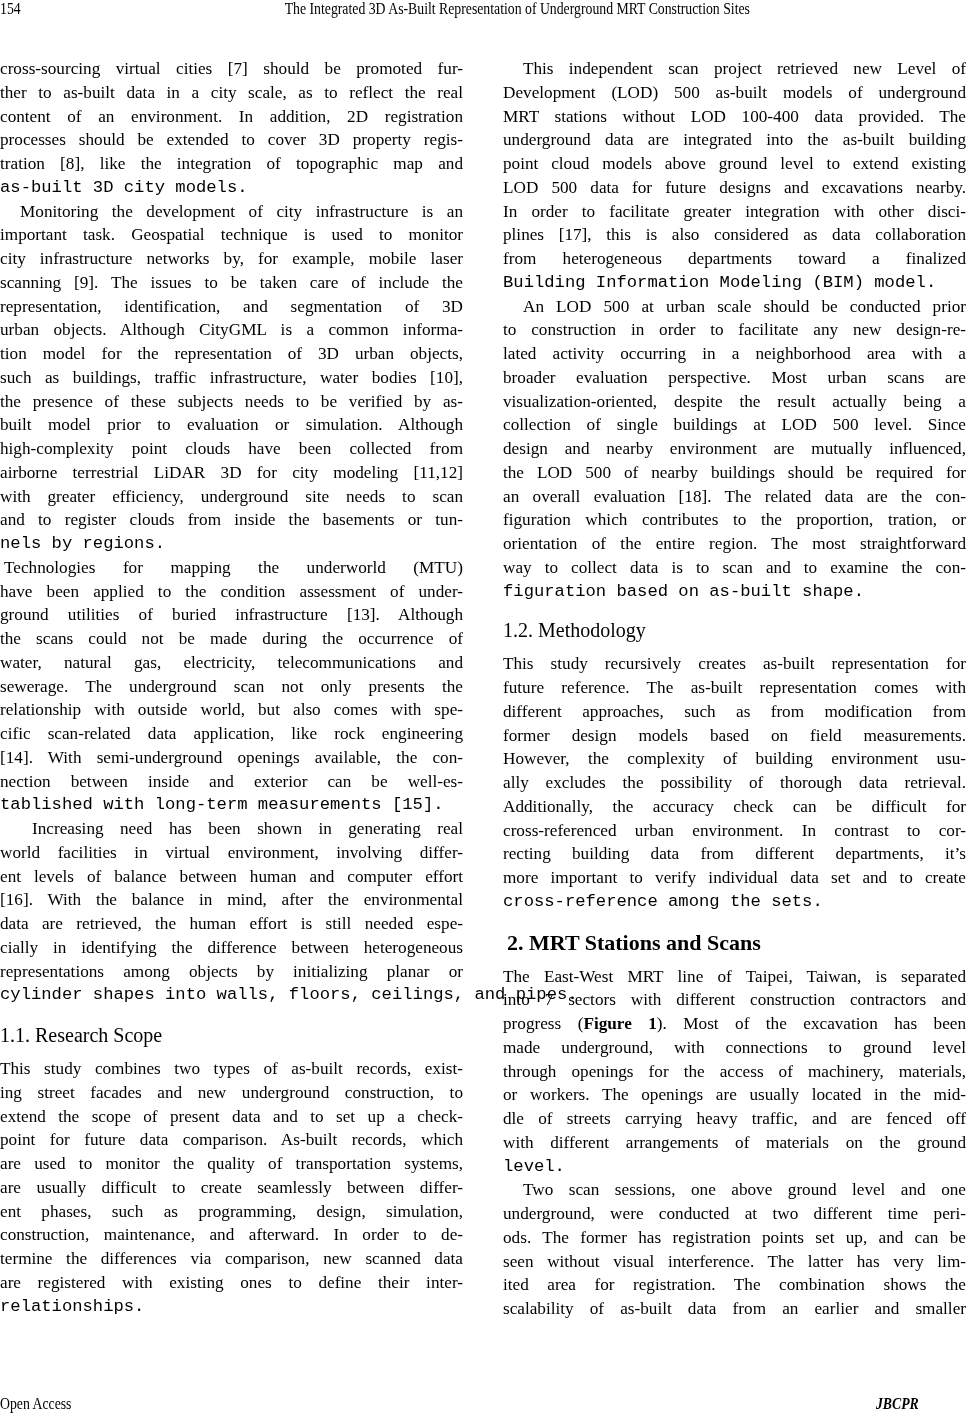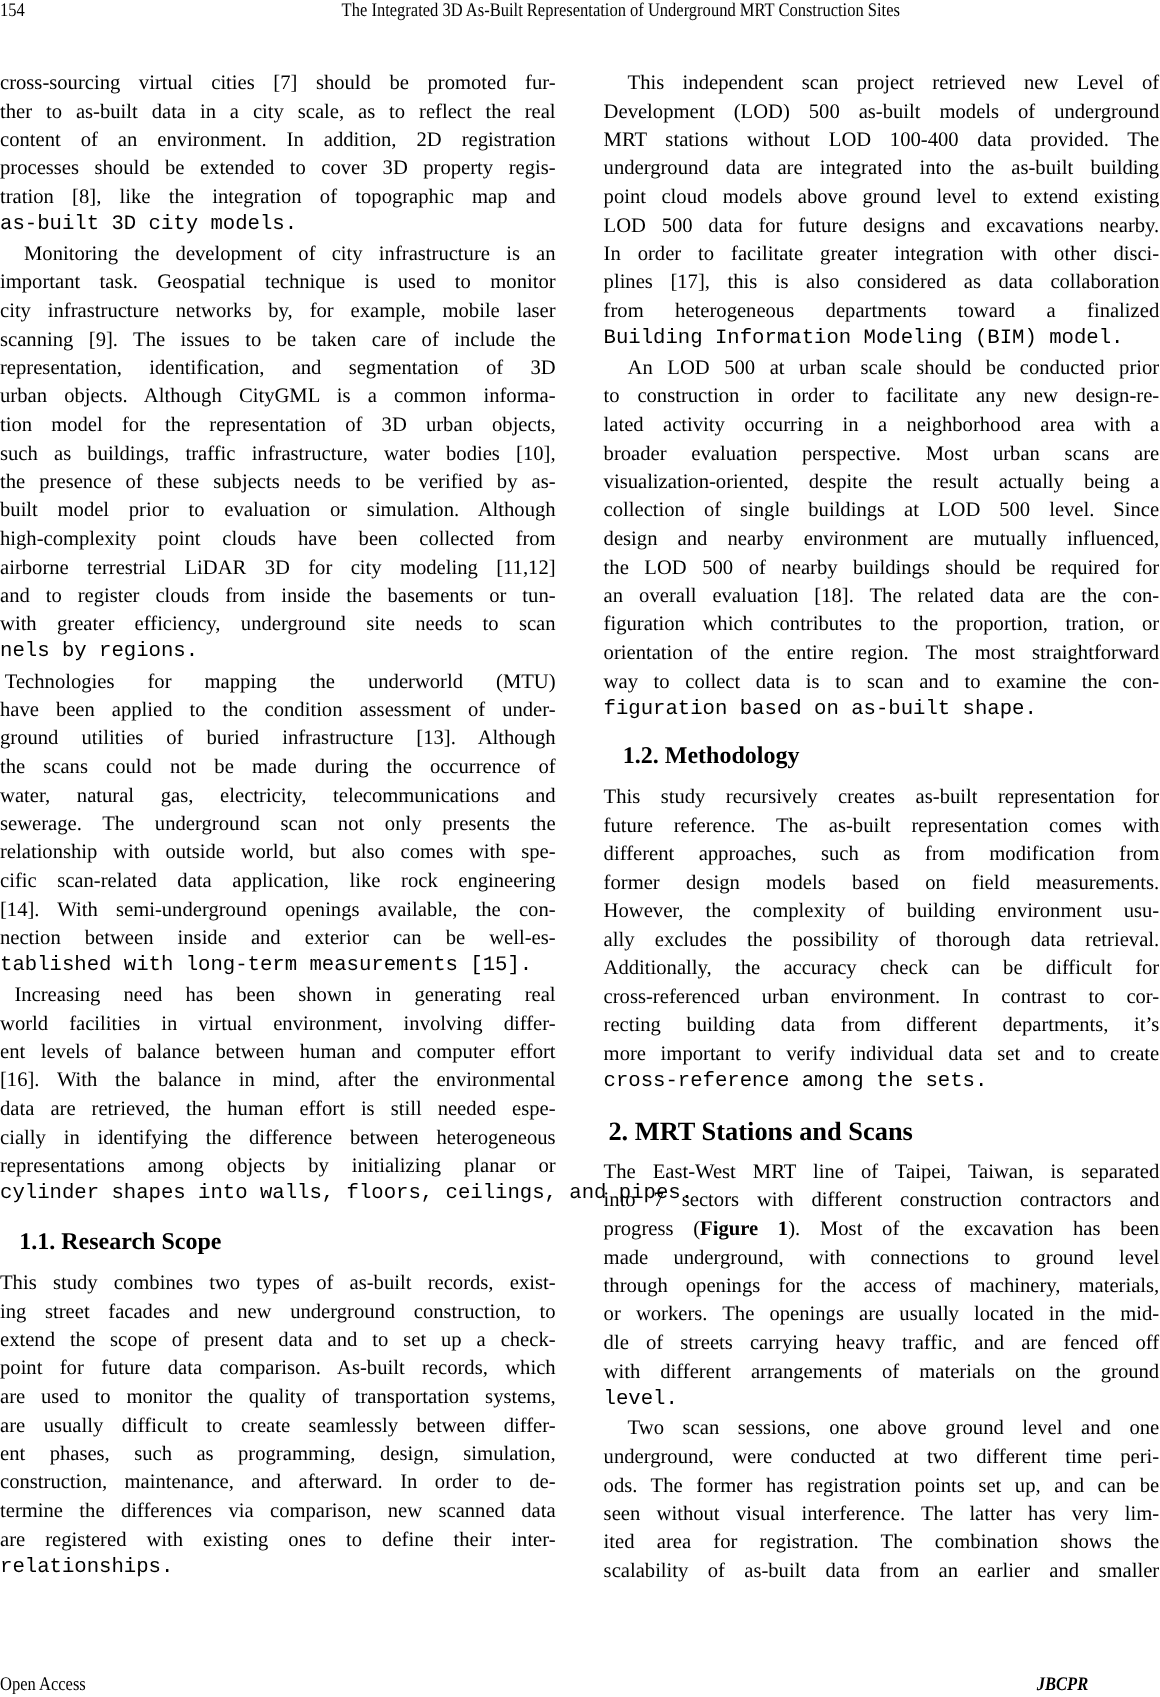--- a/index.html
+++ b/index.html
@@ -57,39 +57,40 @@
     text-align: justify;
     text-align-last: justify;
     white-space: nowrap;
     overflow: visible;
   }
   .column p .line.last {
     text-align-last: left;
     font-family: Liberation Mono, monospace;
   }
   h2.sub {
-    margin: 16px;
-    font-weight: bold;
+    margin: 0;
+    font-weight: normal;
     font-size: 20px;
     line-height: 24px;
   }
   h2.sec {
     margin: 4px;
     font-weight: bold;
     font-size: 22px;
     line-height: 26px;
   }
   .footer {
     position: absolute;
     top: 1395px;
     left: 0;
     width: 909px;
     height: 19px;
     font-size: 16px;
     line-height: 18px;
+    padding-left: 12px;
   }
   .footer-left {
     position: absolute;
     left: 0;
     top: 0;
     transform: scaleX(0.86);
     transform-origin: left top;
   }
   .footer-right {
     position: absolute;
@@ -124,39 +125,39 @@
     <span class="line">city infrastructure networks by, for example, mobile laser</span>
     <span class="line">scanning [9]. The issues to be taken care of include the</span>
     <span class="line">representation, identification, and segmentation of 3D</span>
     <span class="line">urban objects. Although CityGML is a common informa-</span>
     <span class="line">tion model for the representation of 3D urban objects,</span>
     <span class="line">such as buildings, traffic infrastructure, water bodies [10],</span>
     <span class="line">the presence of these subjects needs to be verified by as-</span>
     <span class="line">built model prior to evaluation or simulation. Although</span>
     <span class="line">high-complexity point clouds have been collected from</span>
     <span class="line">airborne terrestrial LiDAR 3D for city modeling [11,12]</span>
+    <span class="line">with greater efficiency, underground site needs to scan</span>
     <span class="line">and to register clouds from inside the basements or tun-</span>
-    <span class="line">with greater efficiency, underground site needs to scan</span>
     <span class="line last">nels by regions.</span>
   </p>
   <p>
     <span class="line" style="padding-left:4px">Technologies for mapping the underworld (MTU)</span>
     <span class="line">have been applied to the condition assessment of under-</span>
     <span class="line">ground utilities of buried infrastructure [13]. Although</span>
     <span class="line">the scans could not be made during the occurrence of</span>
     <span class="line">water, natural gas, electricity, telecommunications and</span>
     <span class="line">sewerage. The underground scan not only presents the</span>
     <span class="line">relationship with outside world, but also comes with spe-</span>
     <span class="line">cific scan-related data application, like rock engineering</span>
     <span class="line">[14]. With semi-underground openings available, the con-</span>
     <span class="line">nection between inside and exterior can be well-es-</span>
     <span class="line last">tablished with long-term measurements [15].</span>
   </p>
   <p>
-    <span class="line" style="padding-left:12px">Increasing need has been shown in generating real</span>
+    <span class="line" style="padding-left:32px">Increasing need has been shown in generating real</span>
     <span class="line">world facilities in virtual environment, involving differ-</span>
     <span class="line">ent levels of balance between human and computer effort</span>
     <span class="line">[16]. With the balance in mind, after the environmental</span>
     <span class="line">data are retrieved, the human effort is still needed espe-</span>
     <span class="line">cially in identifying the difference between heterogeneous</span>
     <span class="line">representations among objects by initializing planar or</span>
     <span class="line last">cylinder shapes into walls, floors, ceilings, and pipes.</span>
   </p>
   <h2 class="sub" style="margin-top:16px;margin-bottom:10px;">1.1. Research Scope</h2>
   <p>

